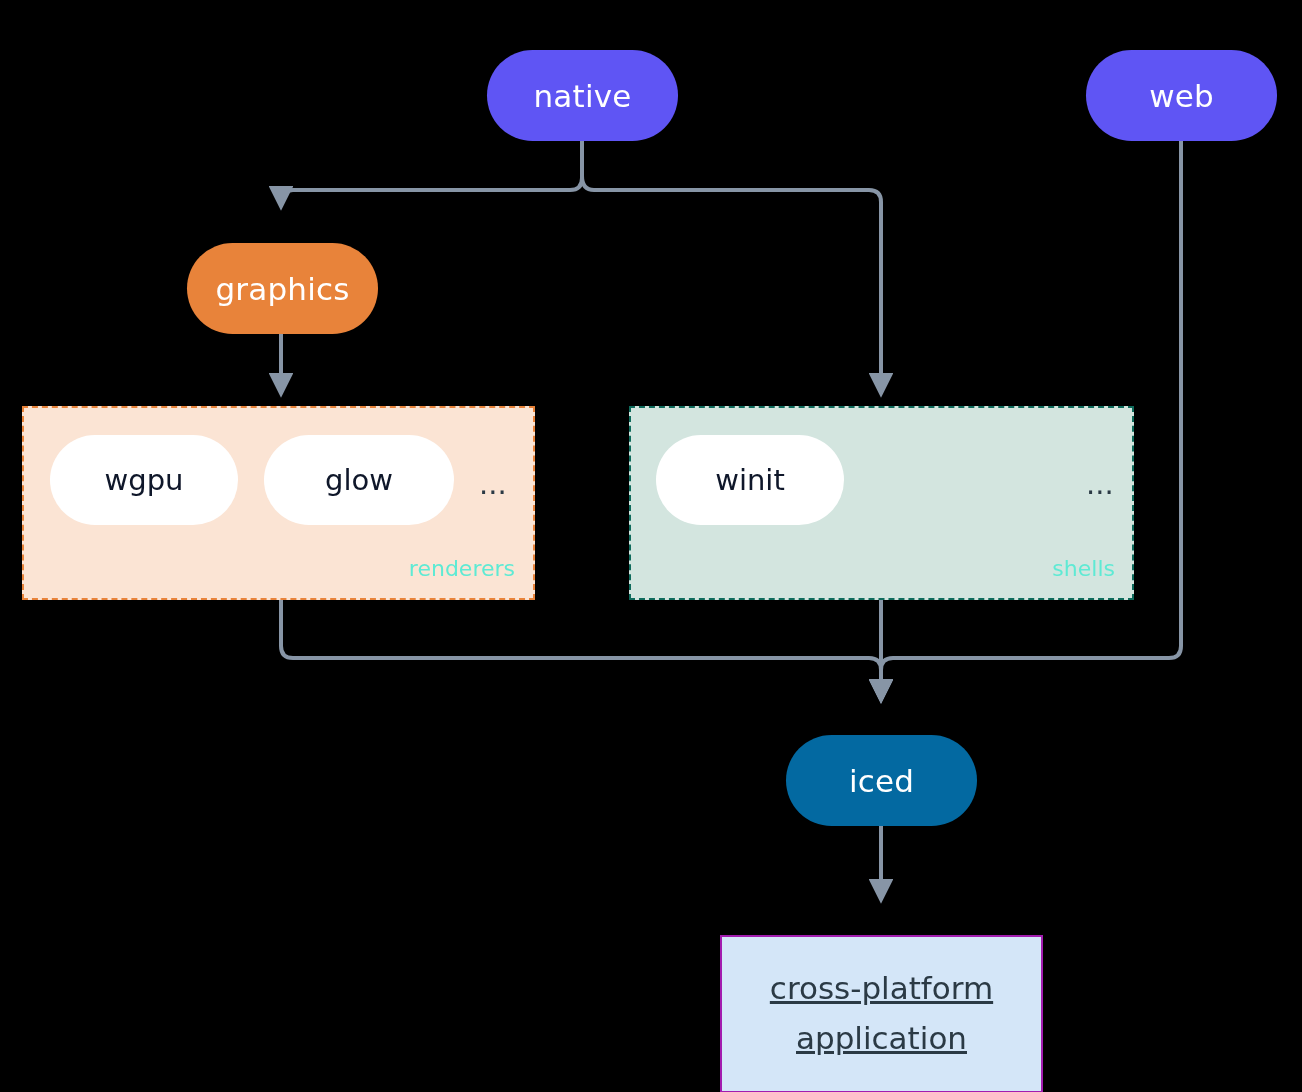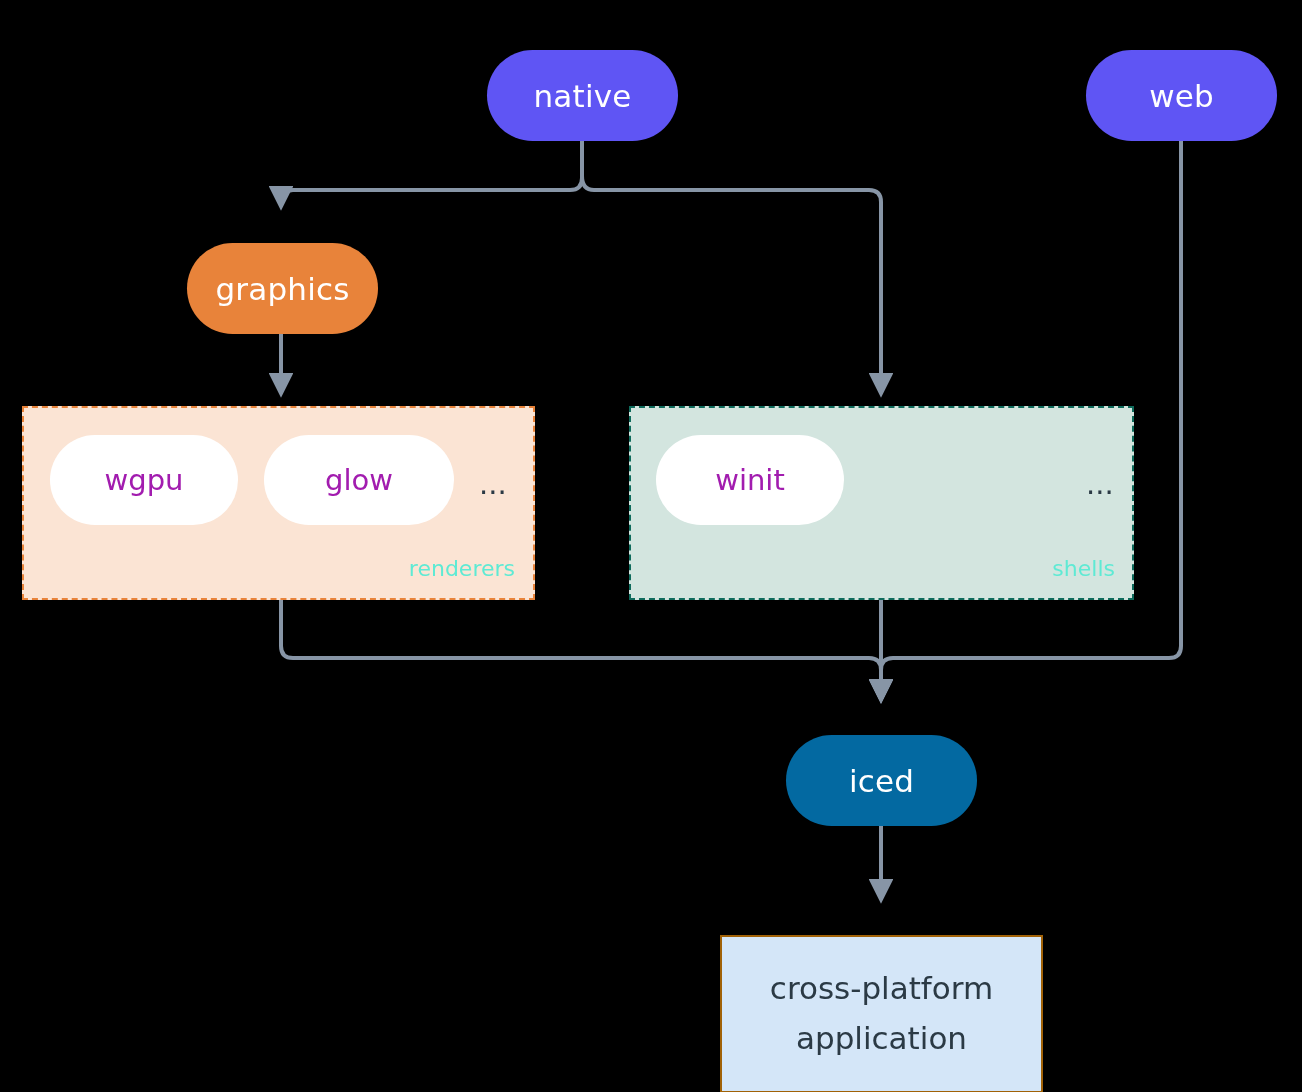--- a/index.html
+++ b/index.html
@@ -49,25 +49,26 @@
     left: 187px; top: 219px; width: 191px; height: 91px;
     background: #e8833a;
   }
   .node-iced {
     left: 786px; top: 711px; width: 191px; height: 91px;
     background: #0369a1;
   }
   .node-app {
     left: 720px; top: 911px; width: 323px; height: 158px;
     background: #d4e6f8;
-    border: 2px solid #a16207;
+    border: 2px solid #a21caf;
     color: #2b3a45;
     font-size: 31px;
     line-height: 1.6;
     flex-direction: column;
+    text-decoration: underline;
   }
   .cluster {
     position: absolute;
     box-sizing: border-box;
   }
   .cluster-renderers {
     left: 22px; top: 406px; width: 513px; height: 194px;
     background: #fbe4d4;
     border: 2px dashed #e8833a;
   }
@@ -76,21 +77,21 @@
     background: #d3e5df;
     border: 2px dashed #0f6b5c;
   }
   .pill {
     position: absolute;
     display: flex;
     align-items: center;
     justify-content: center;
     background: #ffffff;
     border-radius: 999px;
-    color: #a21caf;
+    color: #0f172a;
     font-size: 29px;
     height: 90px;
   }
   .p-wgpu  { left: 50px;  top: 435px; width: 188px; }
   .p-glow  { left: 264px; top: 435px; width: 190px; }
   .p-winit { left: 656px; top: 435px; width: 188px; }
   .p-glutin{ left: 871px; top: 435px; width: 188px; }
   .ellipsis {
     position: absolute;
     color: #2b3a45;

